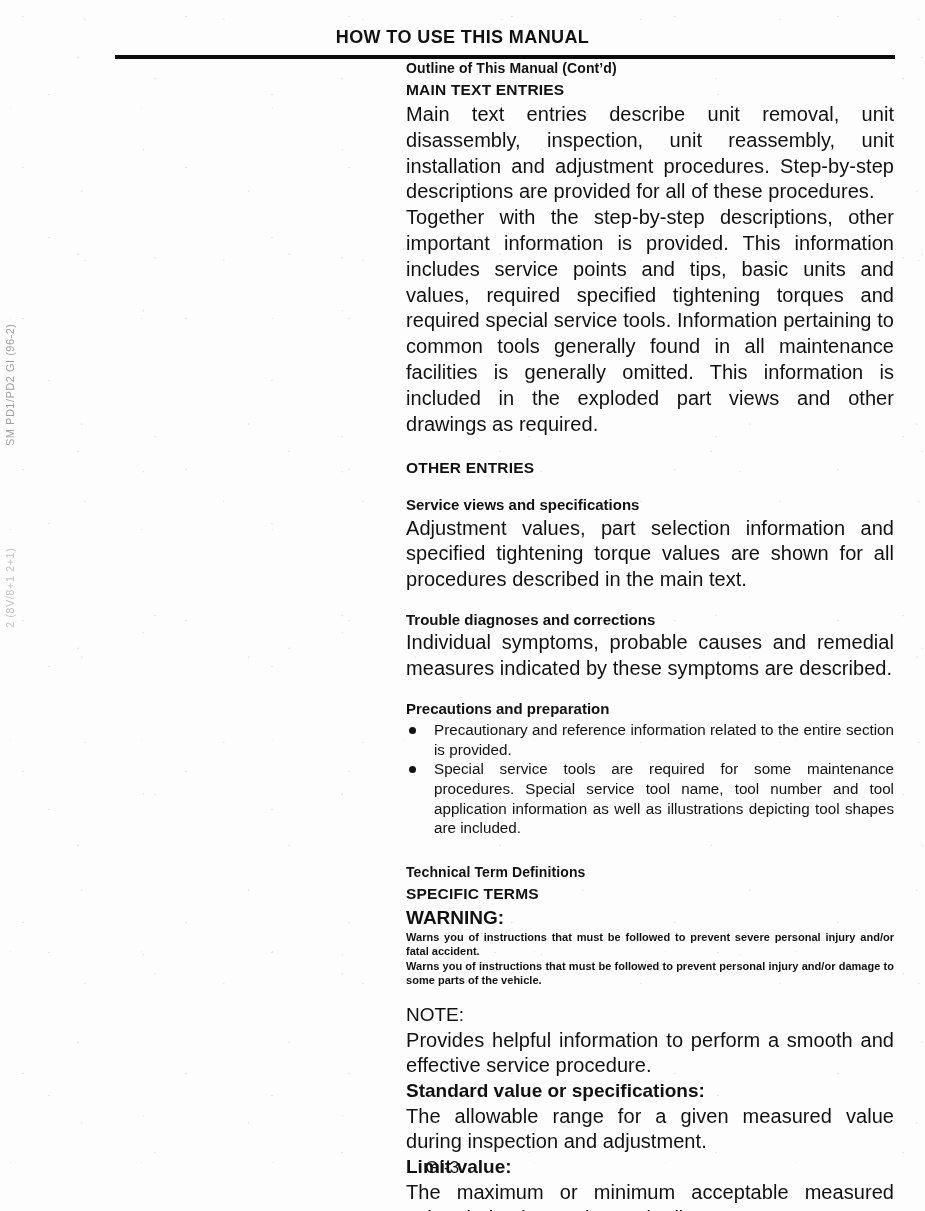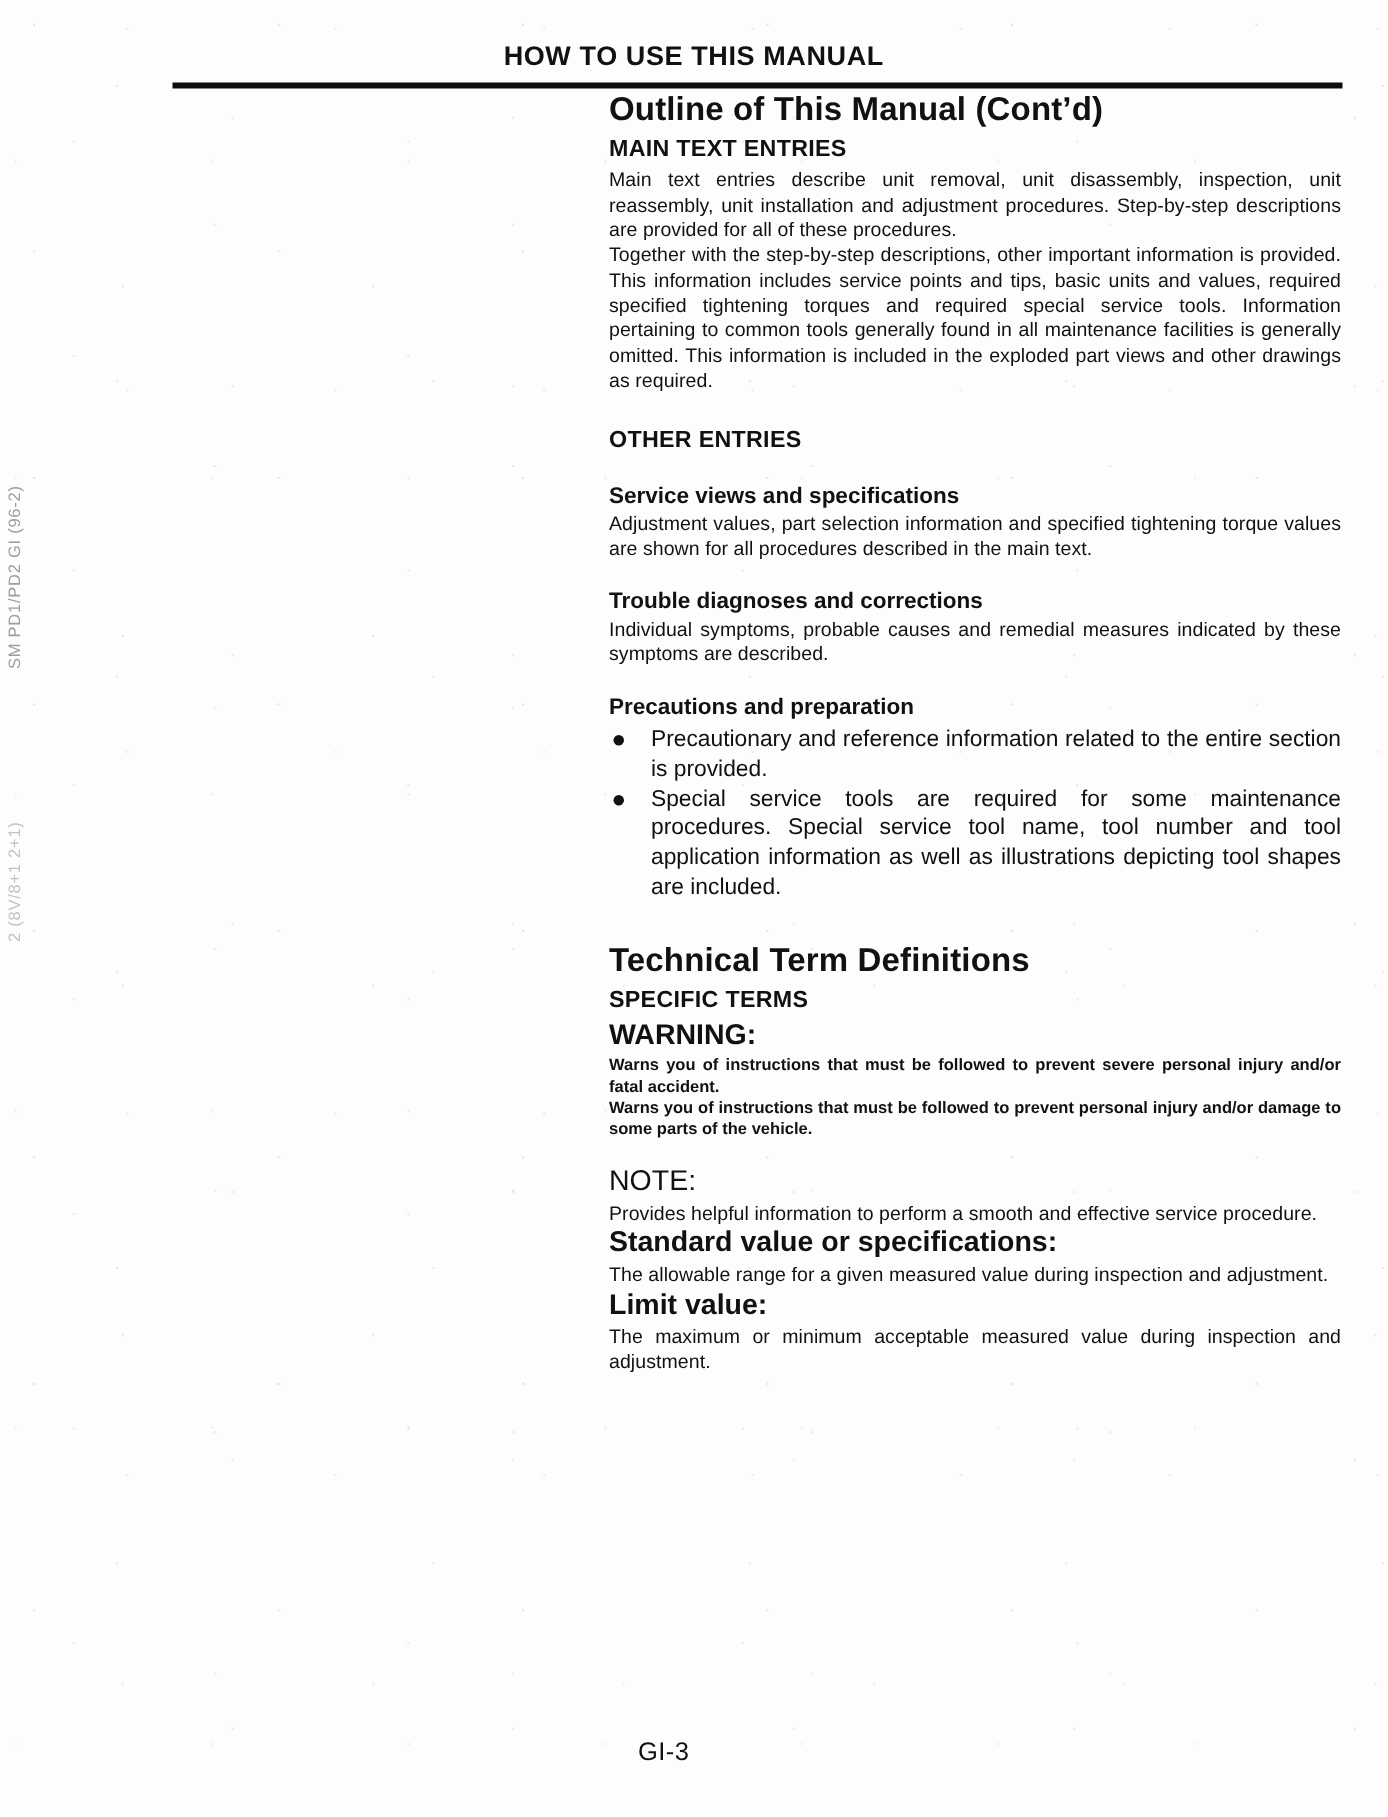--- a/index.html
+++ b/index.html
@@ -94,21 +94,21 @@
   
   .column {
     position: absolute;
     left: 406px;
     top: 60px;
     width: 488px;
   }
 
   h2.sub-title {
     margin: 0 0 2px 0;
-    font-size: 22px;
+    font-size: 14px;
     font-weight: bold;
     line-height: 1.22;
     letter-spacing: .1px;
   }
 
   h3.caps-head {
     margin: 4px 0 2px 0;
     font-size: 15.5px;
     font-weight: bold;
     line-height: 1.22;
@@ -118,21 +118,21 @@
 
   h4.bold-head {
     margin: 18px 0 1px 0;
     font-size: 15px;
     font-weight: bold;
     line-height: 1.22;
   }
 
   p.body {
     margin: 0;
-    font-size: 13px;
+    font-size: 20px;
     line-height: 1.29;
     text-align: justify;
     text-justify: inter-word;
     letter-spacing: .05px;
   }
   p.body + p.body { margin-top: 0; }
 
   p.body.strong {
     font-weight: bold;
     font-size: 11px;

